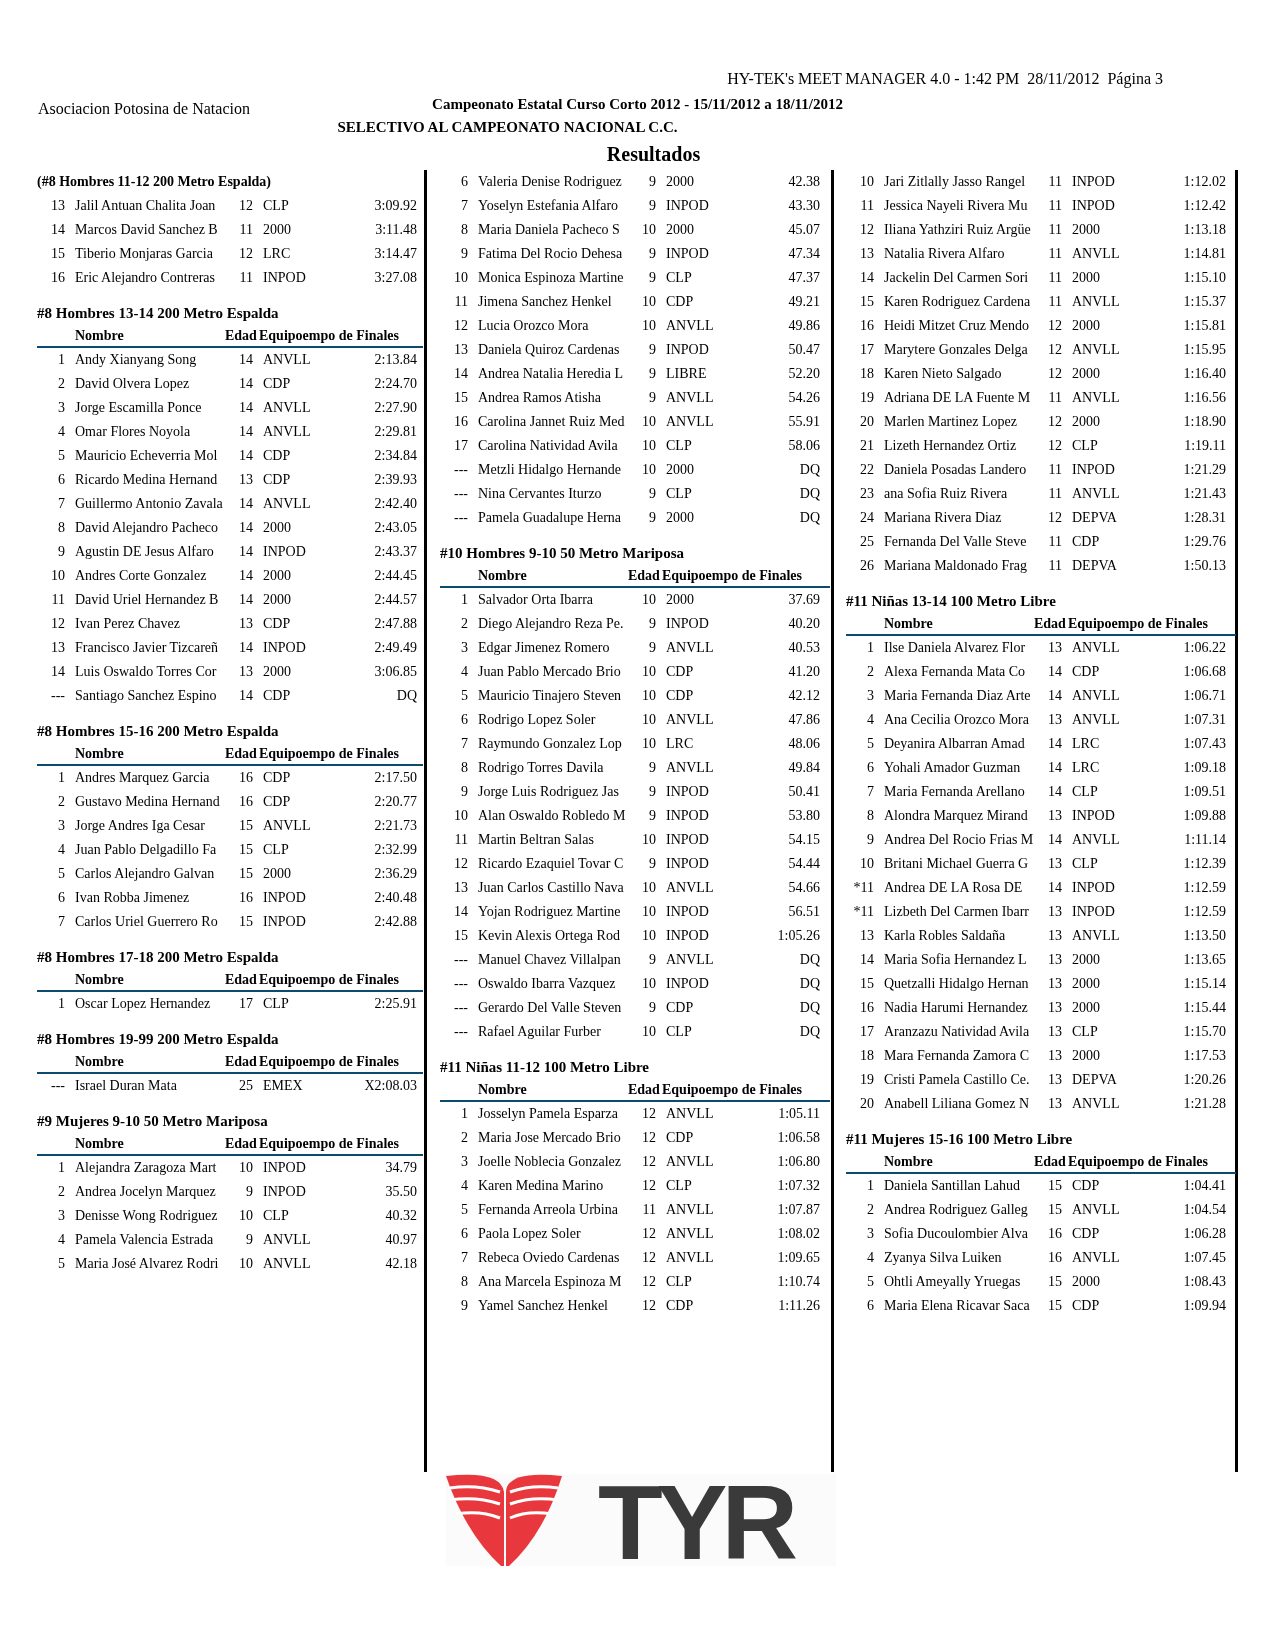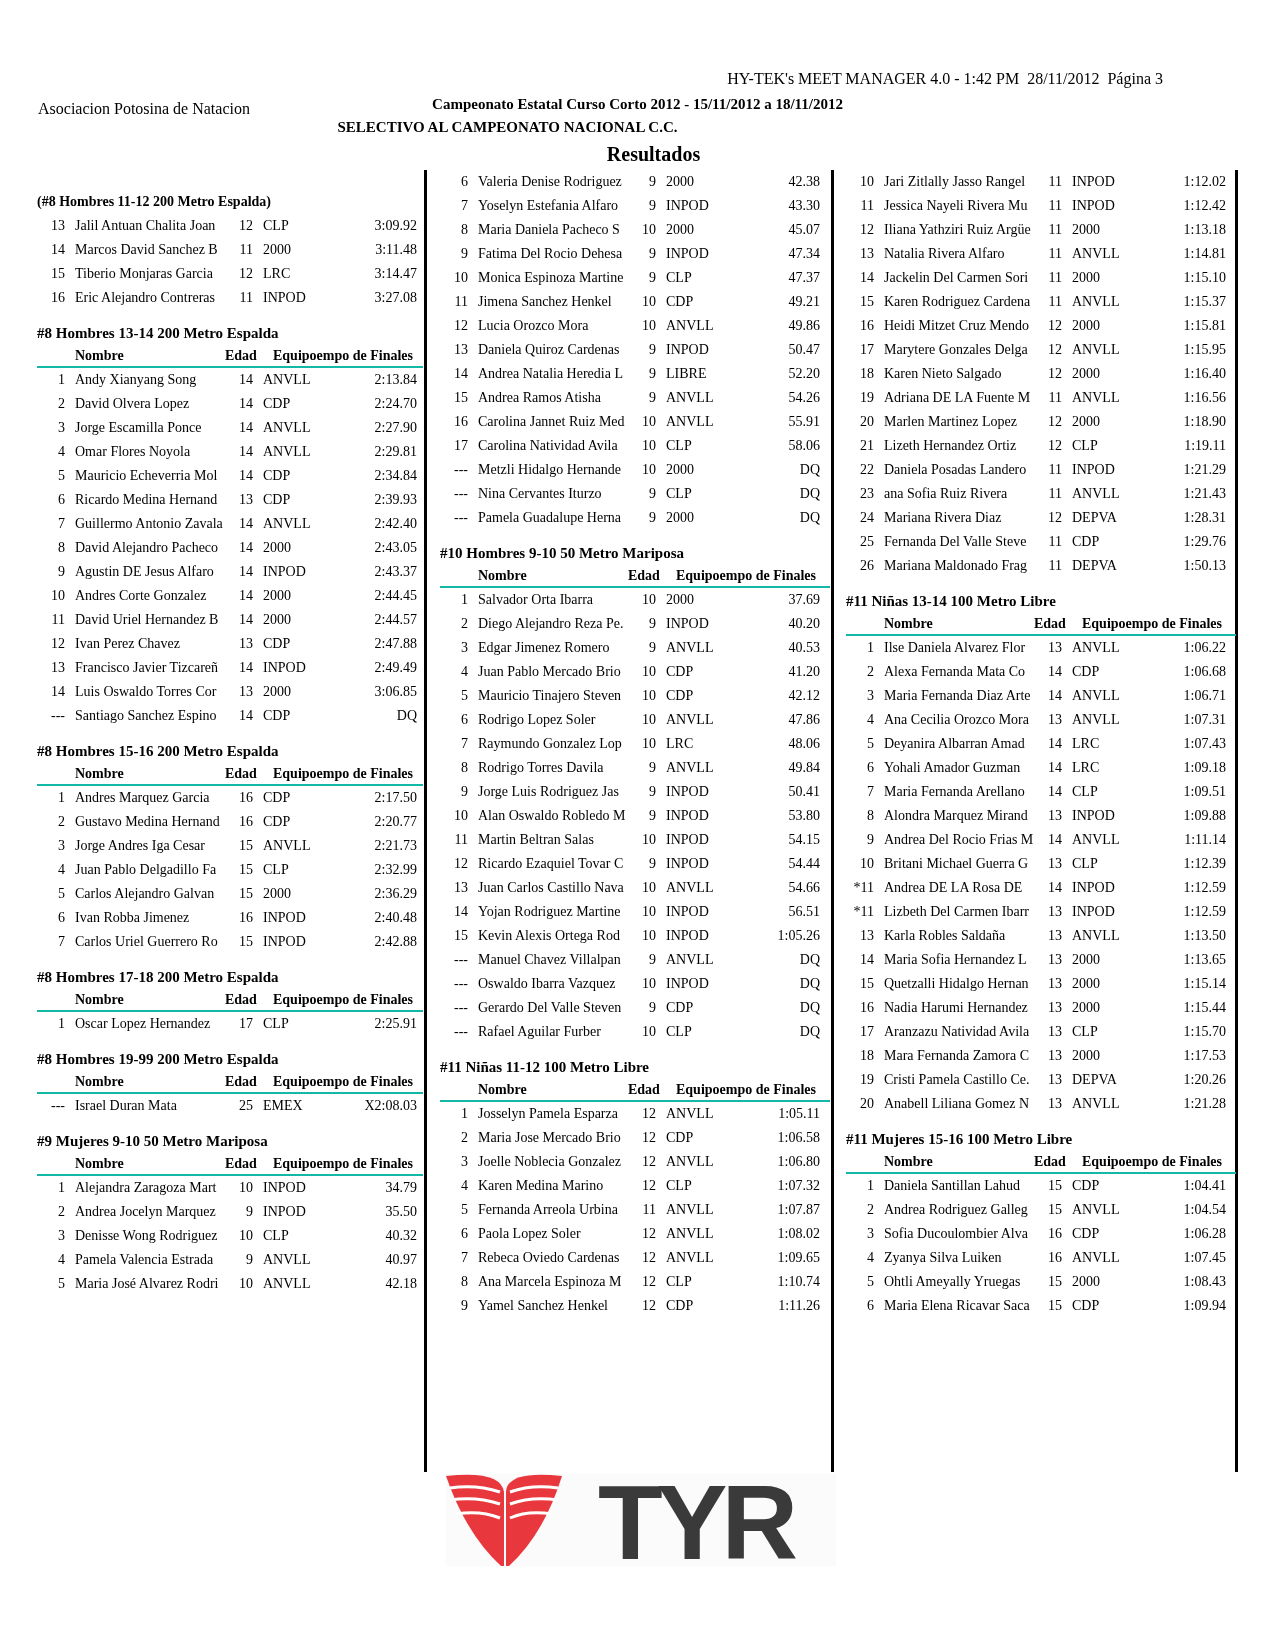--- a/index.html
+++ b/index.html
@@ -4,38 +4,38 @@
 <style>
   html, body { margin:0; padding:0; background:#ffffff; }
   body { width:1275px; height:1650px; position:relative; overflow:hidden;
          font-family:"Liberation Serif","DejaVu Serif",serif; color:#000; }
   .hdr-left { position:absolute; left:38px; top:70px; font-size:16px;margin-top:30px; }
   .hdr-right { position:absolute; right:112px; top:70px; font-size:16px; white-space:pre; }
   .title1 { position:absolute; left:0; width:1275px; top:96px; text-align:center; font-size:15px; font-weight:bold; }
   .title2 { position:absolute; left:0; width:1015px; top:119px; text-align:center; font-size:15px; font-weight:bold; }
   .title3 { position:absolute; left:16px; width:1275px; top:143px; text-align:center; font-size:20px; font-weight:bold; }
   .col { position:absolute; top:170px; }
-  .col1 { left:37px; width:386px;margin-top:20px; }
+  .col1 { left:37px; width:386px; }
   .col2 { left:440px; width:390px; }
   .col3 { left:846px; width:390px; }
   .vline { position:absolute; top:170px; width:3px; height:1302px; background:#000; }
   .vl1 { left:424px; } .vl2 { left:831px; } .vl3 { left:1235px; }
   .event { margin:0; }
   .event-title { font-weight:bold; font-size:15px; height:24px; line-height:24px; white-space:nowrap; }
   .event-title.cont { font-size:14px; }
-  .colhdr { display:flex; font-weight:bold; font-size:14px; height:21px; line-height:21px; border-bottom:2px solid #14b8a6; }
+  .colhdr { display:flex; font-weight:bold; font-size:14px; height:21px; line-height:21px; border-bottom:2px solid #0c4a6e; }
   .row { display:flex; font-size:14px; height:24px; line-height:24px; white-space:nowrap; }
   .c-place { width:28px; text-align:right; padding-right:10px; }
   .c-name { width:150px; overflow:hidden; }
   .c-age { width:28px; text-align:right; padding-right:10px; }
   .c-team { width:90px; }
   .c-time { width:64px; text-align:right; }
   .colhdr .c-place { visibility:hidden; }
   .colhdr .c-age { padding-right:6px; }
-  .colhdr .c-team { width:154px; white-space:nowrap;text-align:right; }
+  .colhdr .c-team { width:154px; white-space:nowrap; }
   .gap { height:11px; }
   .logo { position:absolute; left:446px; top:1474px; width:390px; height:92px; background:#fbfbfb; }
   .logo svg { display:block; }
 </style>
 </head>
 <body>
 
 <div class="hdr-left">Asociacion Potosina de Natacion</div>
 <div class="hdr-right">HY-TEK's MEET MANAGER 4.0 - 1:42 PM  28/11/2012  Página 3</div>
 <div class="title1">Campeonato Estatal Curso Corto 2012 - 15/11/2012 a 18/11/2012</div>

